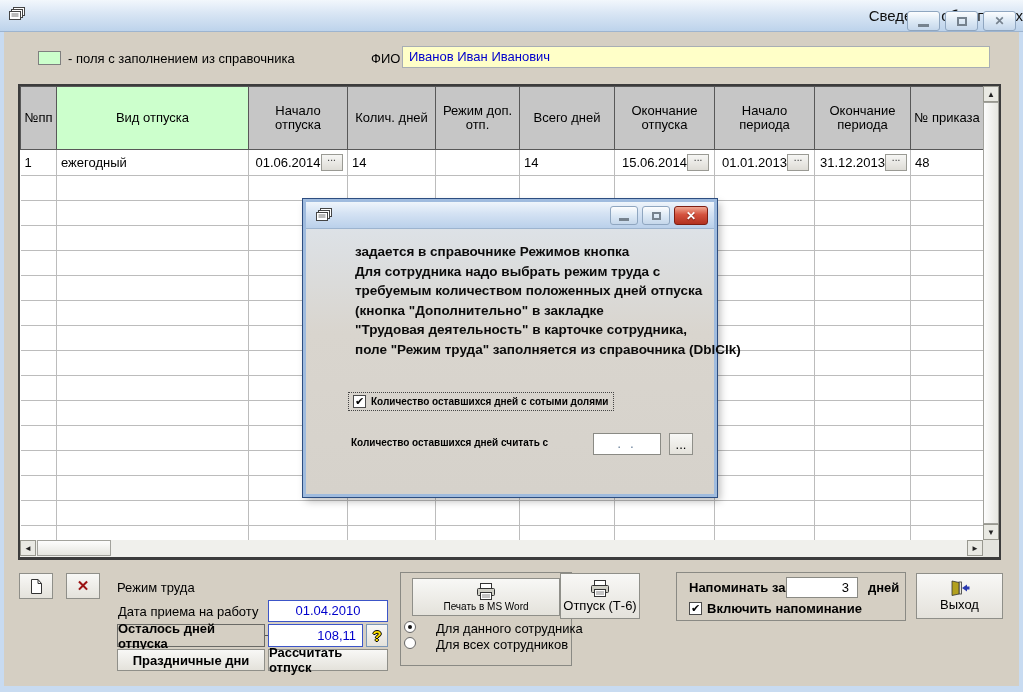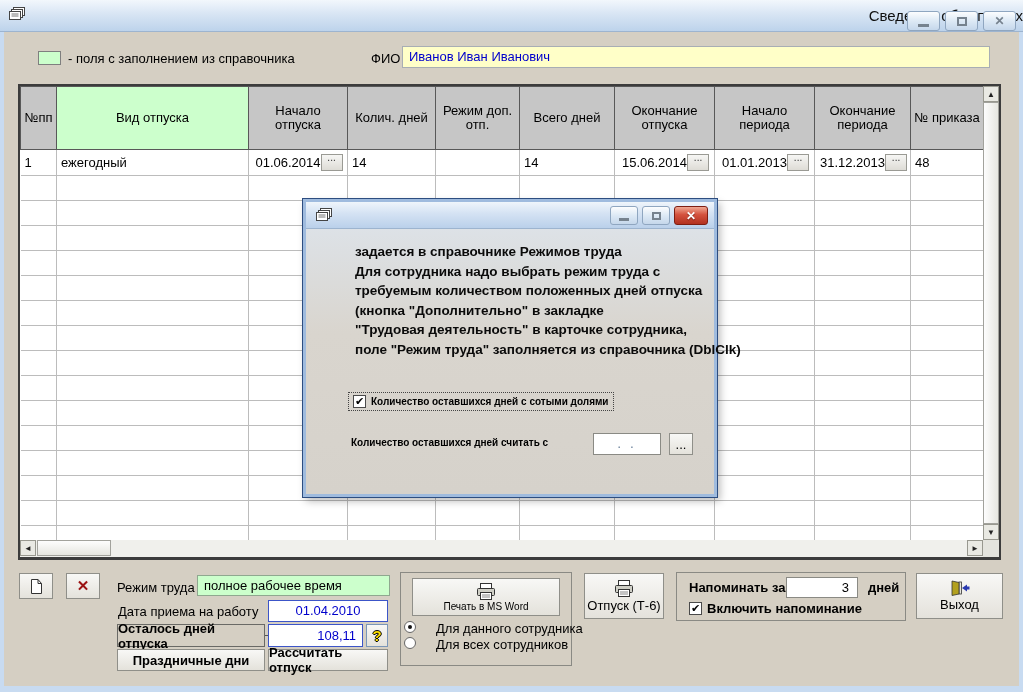--- a/index.html
+++ b/index.html
@@ -112,21 +112,21 @@
   .btn-holidays { left:117px; top:649px; width:148px; height:22px; font-weight:bold; }
   .btn-calc { left:268px; top:649px; width:120px; height:22px; font-weight:bold; }
 
   .groupbox { position:absolute; border:1px solid #8a8a84; }
   .print-group { left:400px; top:572px; width:172px; height:94px; }
   .btn-word { left:412px; top:578px; width:148px; height:38px; flex-direction:column; gap:1px; font-size:10px; }
   .radio-row { position:absolute; display:flex; align-items:flex-start; gap:20px; font-size:13px; }
   .radio { width:12px; height:12px; border-radius:50%; background:#fff; border:1px solid #666; position:relative; flex:0 0 auto; }
   .radio.sel::after { content:""; position:absolute; left:3px; top:3px; width:4px; height:4px; border-radius:50%; background:#111; }
 
-  .btn-t6 { left:584px; top:573px; width:80px; height:46px; flex-direction:column; gap:1px; }
+  .btn-t6 { left:560px; top:573px; width:80px; height:46px; flex-direction:column; gap:1px; }
   .remind-group { left:676px; top:572px; width:230px; height:49px; }
   .remind-input { position:absolute; left:786px; top:577px; width:72px; height:21px; background:#fff;
     border:1px solid #8a8a84; font-size:13px; text-align:right; line-height:19px; padding-right:8px; }
   .remind-check-row { position:absolute; left:689px; top:601px; display:flex; align-items:center; gap:5px; }
   .btn-exit { left:916px; top:573px; width:87px; height:46px; flex-direction:column; gap:1px; }
 </style>
 </head>
 <body>
 
 <div class="window">
@@ -449,21 +449,21 @@
         <span class="mbtn">
             <span class="glyph-max"></span>
           </span>
         <span class="mbtn red">
             <span>✕</span>
           </span>
       </span>
     </div>
 
     <div class="modal-note">
-      <div class="note-line indent">задается в справочнике Режимов труда</div>
+      <div class="note-line indent">задается в справочнике Режимов кнопка</div>
       <div class="note-line indent">Для сотрудника надо выбрать режим труда с</div>
       <div class="note-line indent">требуемым количеством положенных дней отпуска</div>
       <div class="note-line indent">(кнопка "Дополнительно" в закладке</div>
       <div class="note-line indent">"Трудовая деятельность" в карточке сотрудника,</div>
       <div class="note-line indent">поле "Режим труда" заполняется из справочника (DblClk)</div>
     </div>
 
     <div class="modal-check-row">
       <span class="checkbox">✔</span>
       <span class="bold-label">Количество оставшихся дней с сотыми долями</span>
@@ -478,21 +478,20 @@
     <svg width="14" height="17" viewBox="0 0 14 17">
       <path d="M2.5 1.5 h6.5 l3.5 4 v10 h-10 z" fill="#fff" stroke="#333"></path>
       <path d="M9 1.5 v4 h3.5" fill="none" stroke="#333"></path>
     </svg>
   </div>
   <div class="btn abs btn-delete">
       <span>✕</span>
     </div>
 
   <span class="lbl" style="left:117px; top:580px;">Режим труда</span>
-  <div class="mode-field">полное рабочее время</div>
 
   <span class="lbl" style="left:118px; top:604px;">Дата приема на работу</span>
   <div class="hire-field">01.04.2010</div>
 
   <div class="left-box">Осталось дней отпуска</div>
   <div class="left-conn"></div>
   <div class="left-field">108,11</div>
   <div class="btn abs help-btn">
       <span>?</span>
     </div>

